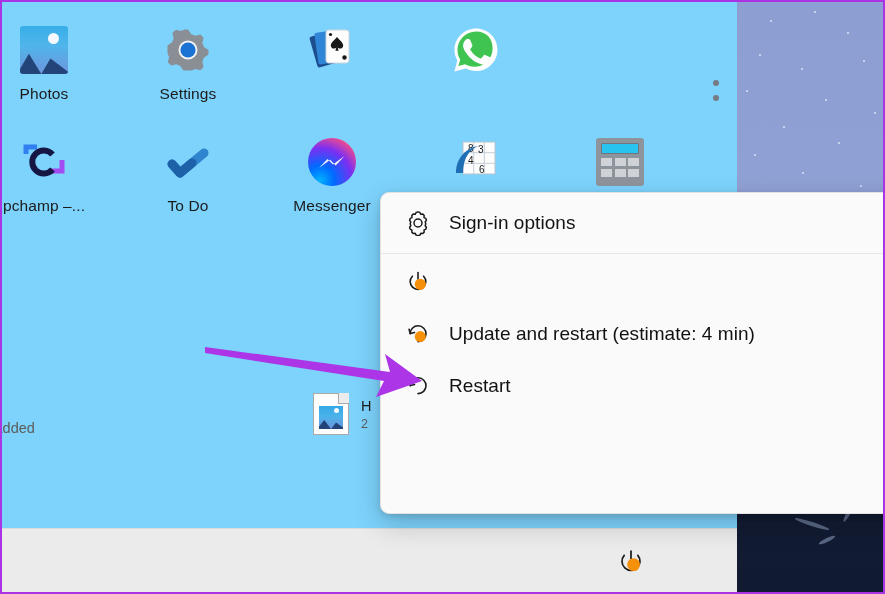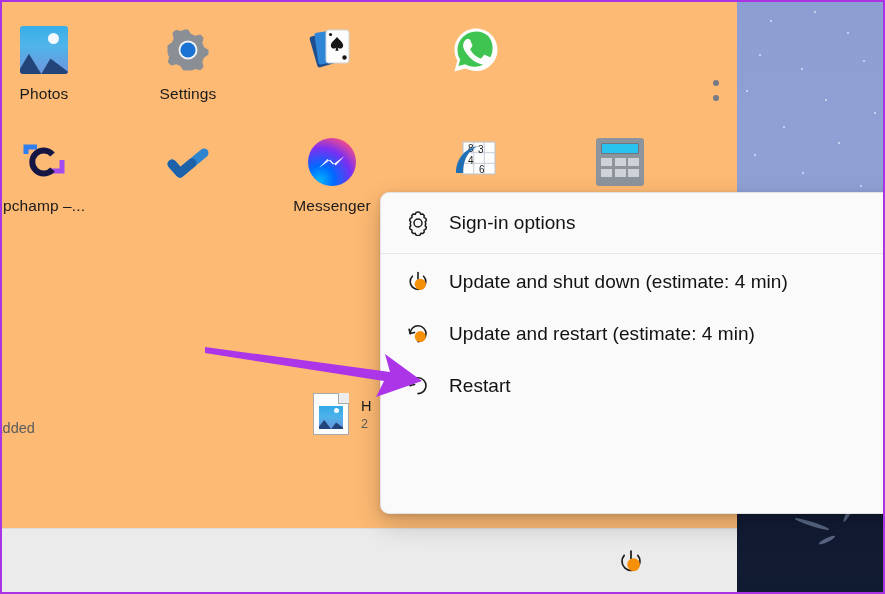--- a/index.html
+++ b/index.html
@@ -43,21 +43,21 @@
     background: #93a5c6;
     opacity: .55;
     border-radius: 50%;
   }
 
   
   #startpanel {
     position: absolute;
     left: 0; top: 0;
     width: 735px; height: 590px;
-    background: #fdba74;
+    background: #7dd3fc;
     overflow: hidden;
   }
 
   
   .appgrid {
     position: absolute;
     left: 0; top: 16px;
     width: 735px;
   }
   .approw {
@@ -385,20 +385,21 @@
           <div class="label">pchamp –...</div>
         </div>
 
         <div class="app" style="left:114px;">
           <div class="icon ic-todo">
             <svg width="48" height="48" viewBox="0 0 48 48">
               <path d="M8 26l8 9 24-20" stroke="#2f84d0" stroke-width="9" fill="none" stroke-linecap="round" stroke-linejoin="round"></path>
               <path d="M8 26l8 9 12-10" stroke="#1d62a8" stroke-width="9" fill="none" stroke-linecap="round" stroke-linejoin="round"></path>
             </svg>
           </div>
+          <div class="label">To Do</div>
         </div>
 
         <div class="app" style="left:258px;text-align:center;">
           <div class="icon ic-messenger">
             <svg width="48" height="48" viewBox="0 0 48 48">
               <path d="M11 30l8.5-9 5.5 5.6L36.5 18l-8.8 9.4-5.6-5.6L11 30z" fill="#fdfdfd"></path>
             </svg>
           </div>
           <div class="label">Messenger</div>
         </div>
@@ -479,21 +480,20 @@
 
 
       <div class="menu-item">
         <div class="mi-icon">
           <svg width="26" height="26" viewBox="0 0 26 26">
             <path d="M7.4 7.2a7.8 7.8 0 1011.2 0" stroke="#1b1b1b" stroke-width="1.6" fill="none" stroke-linecap="round"></path>
             <path d="M13 3.5v6.6" stroke="#1b1b1b" stroke-width="1.6" stroke-linecap="round"></path>
             <circle cx="15.3" cy="15.3" r="5.6" fill="#f79009"></circle>
           </svg>
         </div>
-        <div class="mi-label">Update and shut down (estimate: 4 min)</div>
       </div>
 
 
       <div class="menu-item">
         <div class="mi-icon">
           <svg width="26" height="26" viewBox="0 0 26 26">
             <path d="M5.2 12.6a7.9 7.9 0 117.8 8" stroke="#1b1b1b" stroke-width="1.6" fill="none" stroke-linecap="round"></path>
             <path d="M5.2 12.6l-1.1-4.3M5.2 12.6l4.3-1.2" stroke="#1b1b1b" stroke-width="1.6" fill="none" stroke-linecap="round"></path>
             <circle cx="15.3" cy="15.6" r="5.5" fill="#f79009"></circle>
           </svg>

